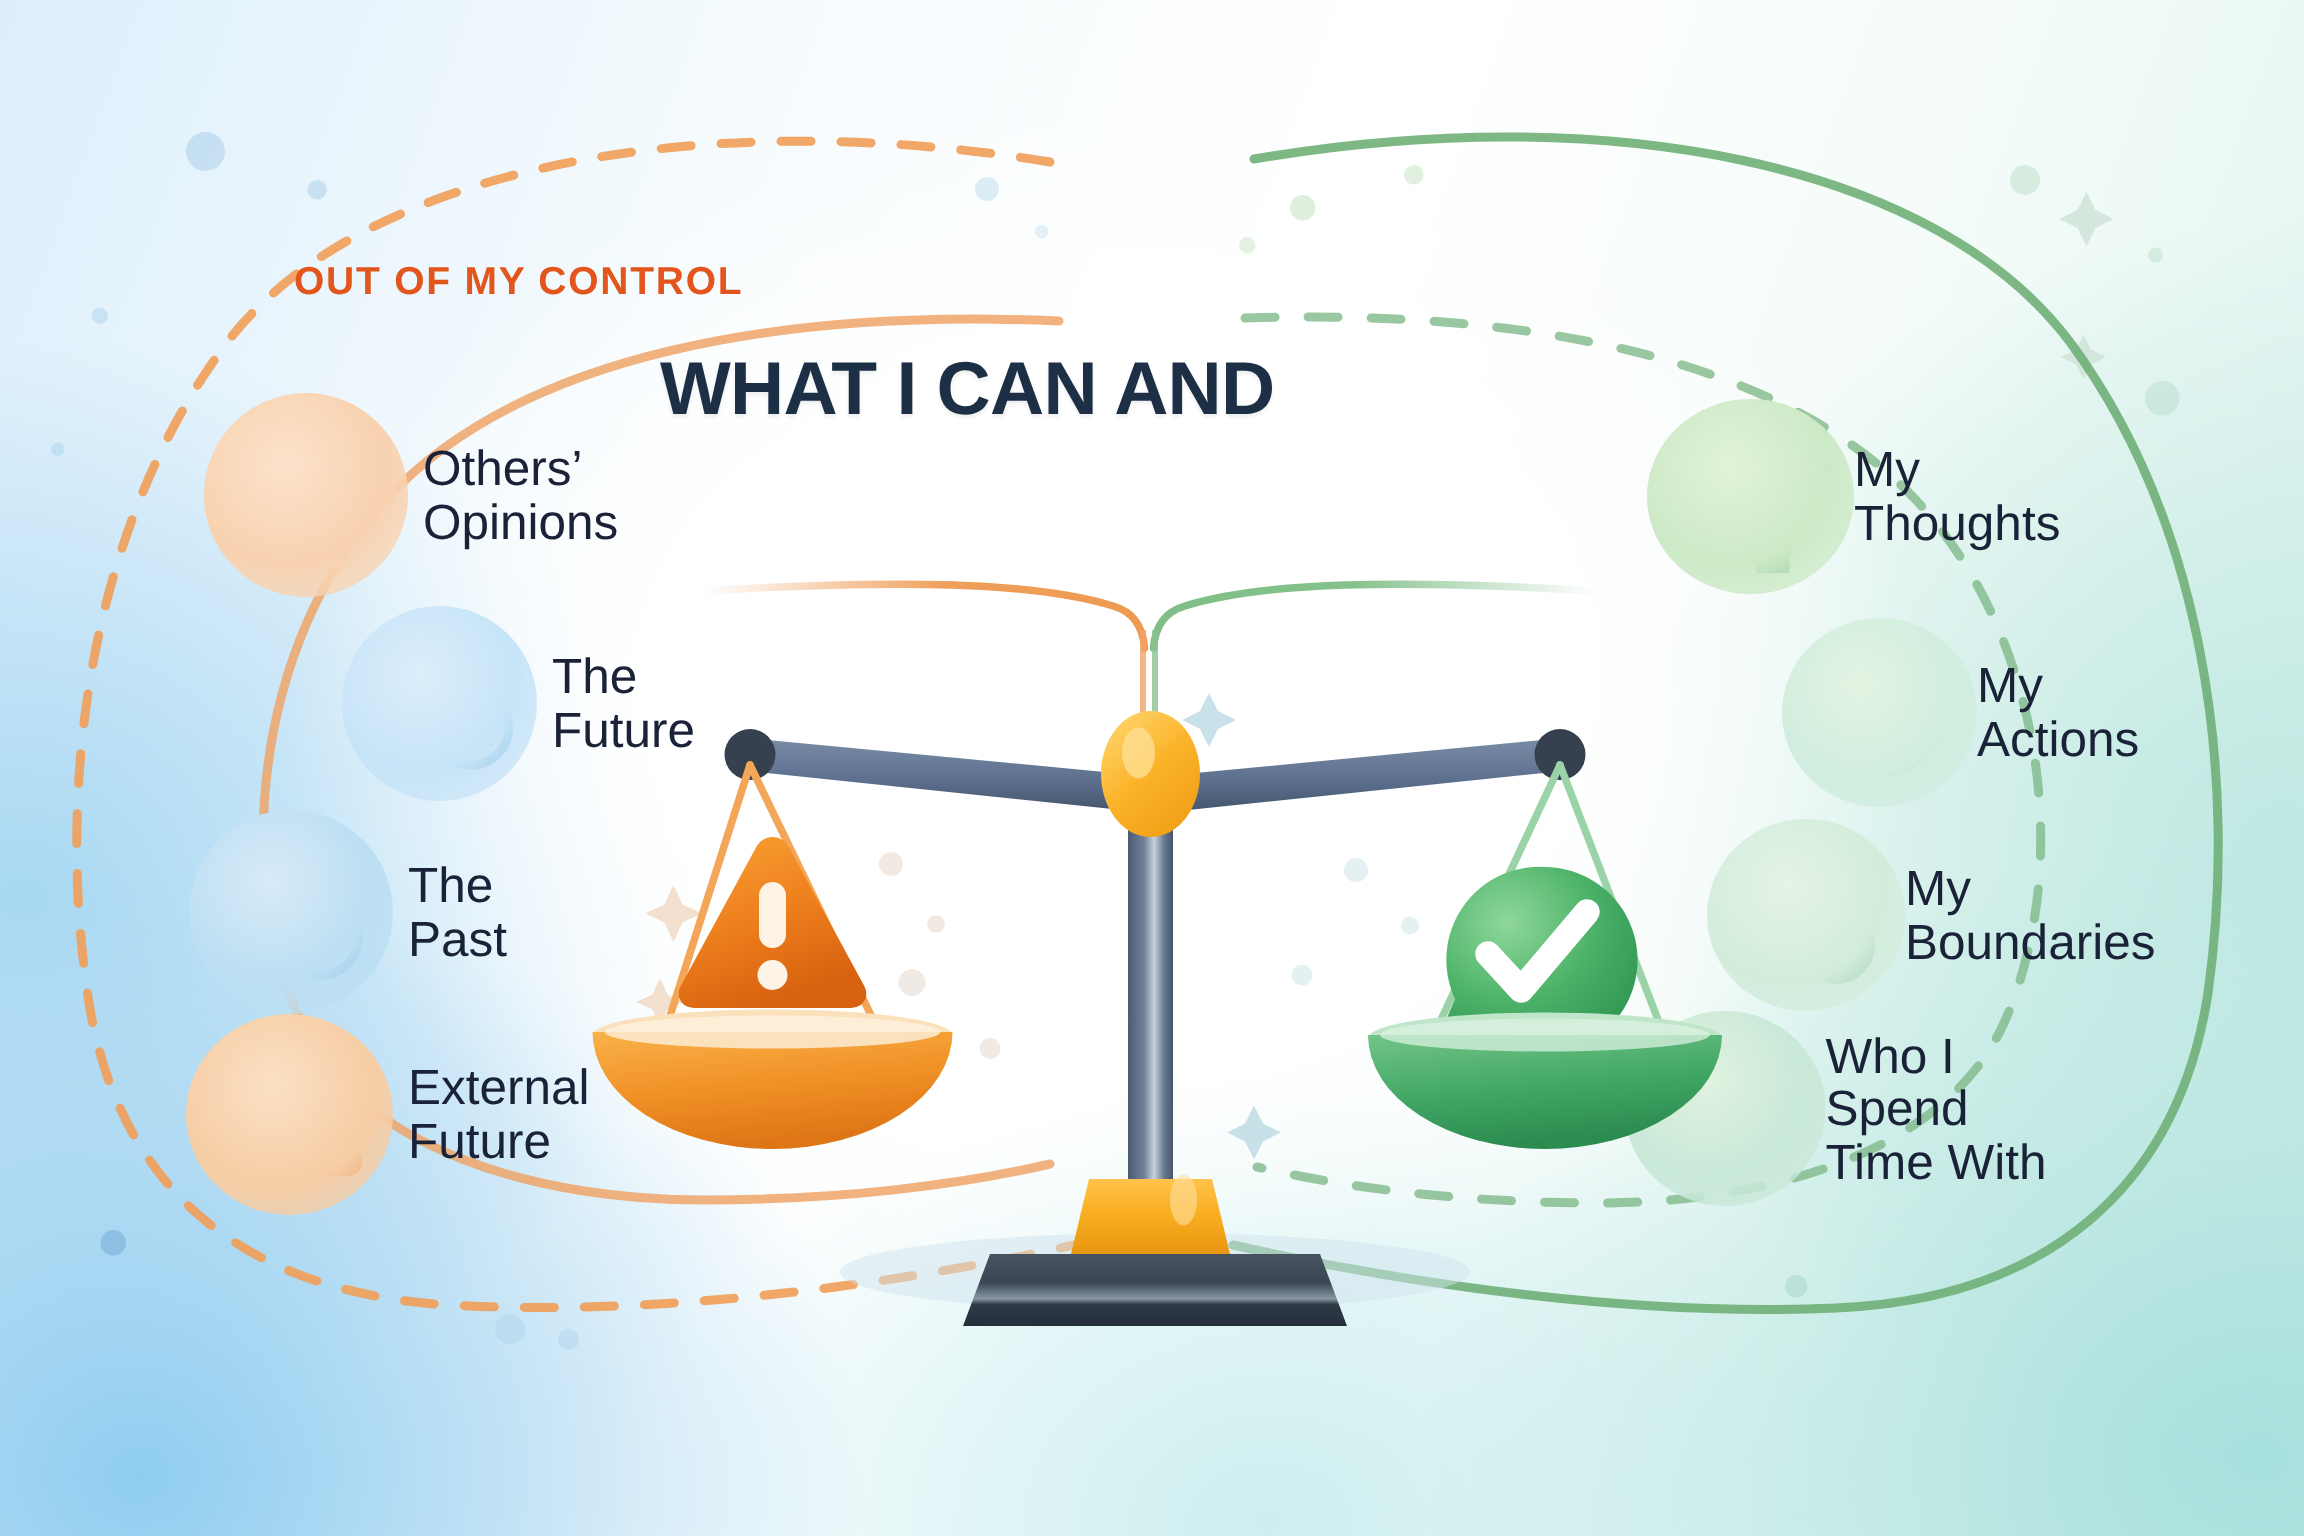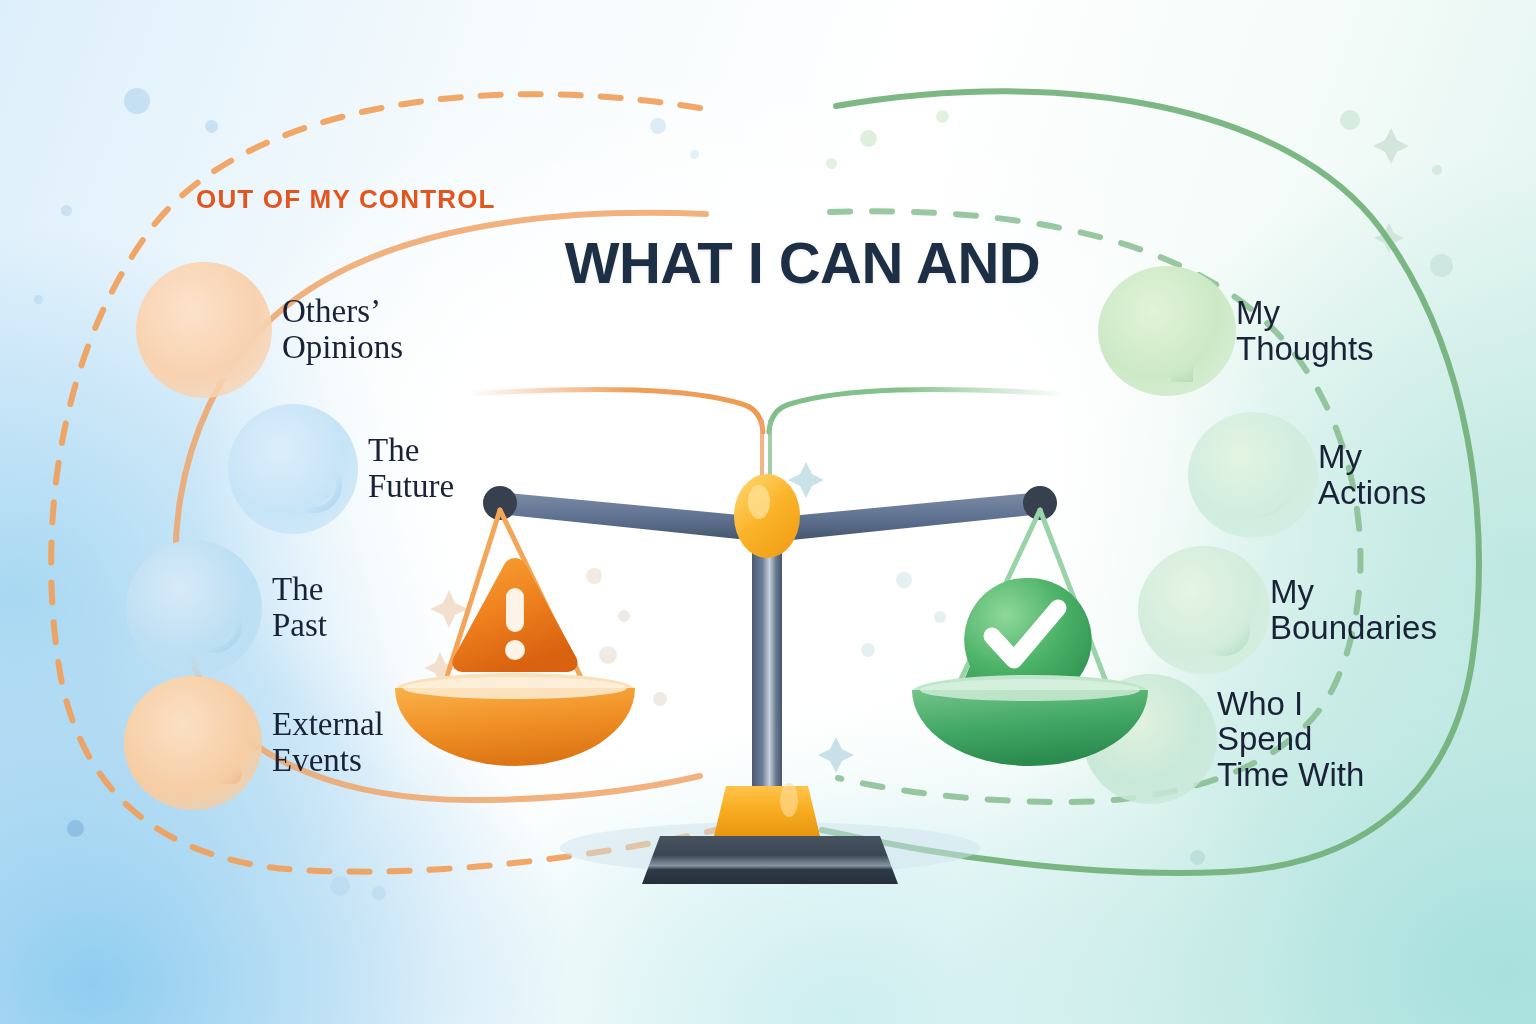--- a/index.html
+++ b/index.html
@@ -19,41 +19,41 @@
       radial-gradient(ellipse 520px 380px at 55% 99%, #cdeef0 0%, rgba(210,240,242,0.5) 50%, rgba(255,255,255,0) 80%),
       linear-gradient(110deg,#ddeffb 0%, #f6fbfd 28%, #ffffff 50%, #f3fbf8 72%, #d6f0ec 100%);
   }
   .layer{position:absolute;inset:0;}
   .spk{position:absolute;border-radius:50%;}
   
   .panel-head{
     position:absolute;font-weight:bold;letter-spacing:.045em;
     font-size:26px;white-space:nowrap;
   }
-  #head-left{left:196px;top:172px;color:#E2561E;margin-top:12px;}
+  #head-left{left:196px;top:172px;color:#E2561E;}
   #head-right{left:950px;top:172px;color:#1D6B42;}
   
   #title{
     position:absolute;left:440px;top:236px;width:600px;
-    text-align:right;line-height:0.92;
-    font-weight:bold;font-size:58px;letter-spacing:-0.01em;
+    text-align:left;line-height:0.92;
+    font-weight:bold;font-size:50px;letter-spacing:-0.01em;
     color:#1C2F45;
     font-family:"Liberation Sans", sans-serif;
     text-shadow:0 2px 3px rgba(0,0,0,0.07);
   }
   #title .accent{color:#21657F;}
   
   .item{position:absolute;display:flex;align-items:center;}
   .ico{position:relative;flex:0 0 auto;display:flex;align-items:center;justify-content:center;}
   .ico-bg{position:absolute;inset:0;border-radius:50%;}
   .label{
     font-size:33px;line-height:1.08;color:#1A2238;font-weight:400;
     white-space:pre-line;
   }
-  .lab-left{margin-left:10px;font-family:Liberation Serif, serif;}
+  .lab-left{margin-left:10px;}
   .lab-right{}
   svg{display:block;overflow:visible;}
 </style>
 </head>
 <body>
 
 <div id="stage">
 
   <div class="layer">
     <div class="spk" style="left:124px;top:88px;width:26px;height:26px;background:rgba(140,190,225,.35);"></div>
@@ -246,21 +246,21 @@
               <stop offset="55%" stop-color="#EE7C1B"></stop>
               <stop offset="100%" stop-color="#D85C10"></stop>
             </linearGradient>
           </defs>
         <path d="M52 6 c5 0 9 3 11 7 l36 60 c4 7 0 15 -8 15 h-78 c-8 0 -12 -8 -8 -15 l36 -60 c2 -4 6 -7 11 -7 z" fill="url(#wt1)"></path>
         <rect x="45" y="26" width="14" height="30" rx="7" fill="#FDF2E4"></rect>
         <circle cx="52" cy="68" r="8" fill="#FDF2E4"></circle>
       </svg>
     </div>
     <div class="label lab-left">External
-Events</div>
+Future</div>
   </div>
 
   <div class="item" style="left:1098px;top:266px;">
     <div class="ico" style="width:138px;height:130px;">
       <div class="ico-bg" style="background:radial-gradient(circle at 40% 35%, #E2F3D8 0%, #CCE9C6 55%, rgba(204,233,198,.5) 100%);"></div>
       <svg width="108" height="106" viewBox="0 0 108 106">
         <g fill="#4FA85C">
           <rect x="50" y="2" width="6" height="16" rx="3"></rect>
           <rect x="24" y="12" width="6" height="15" rx="3" transform="rotate(-35 27 19)"></rect>
           <rect x="76" y="12" width="6" height="15" rx="3" transform="rotate(35 79 19)"></rect>

